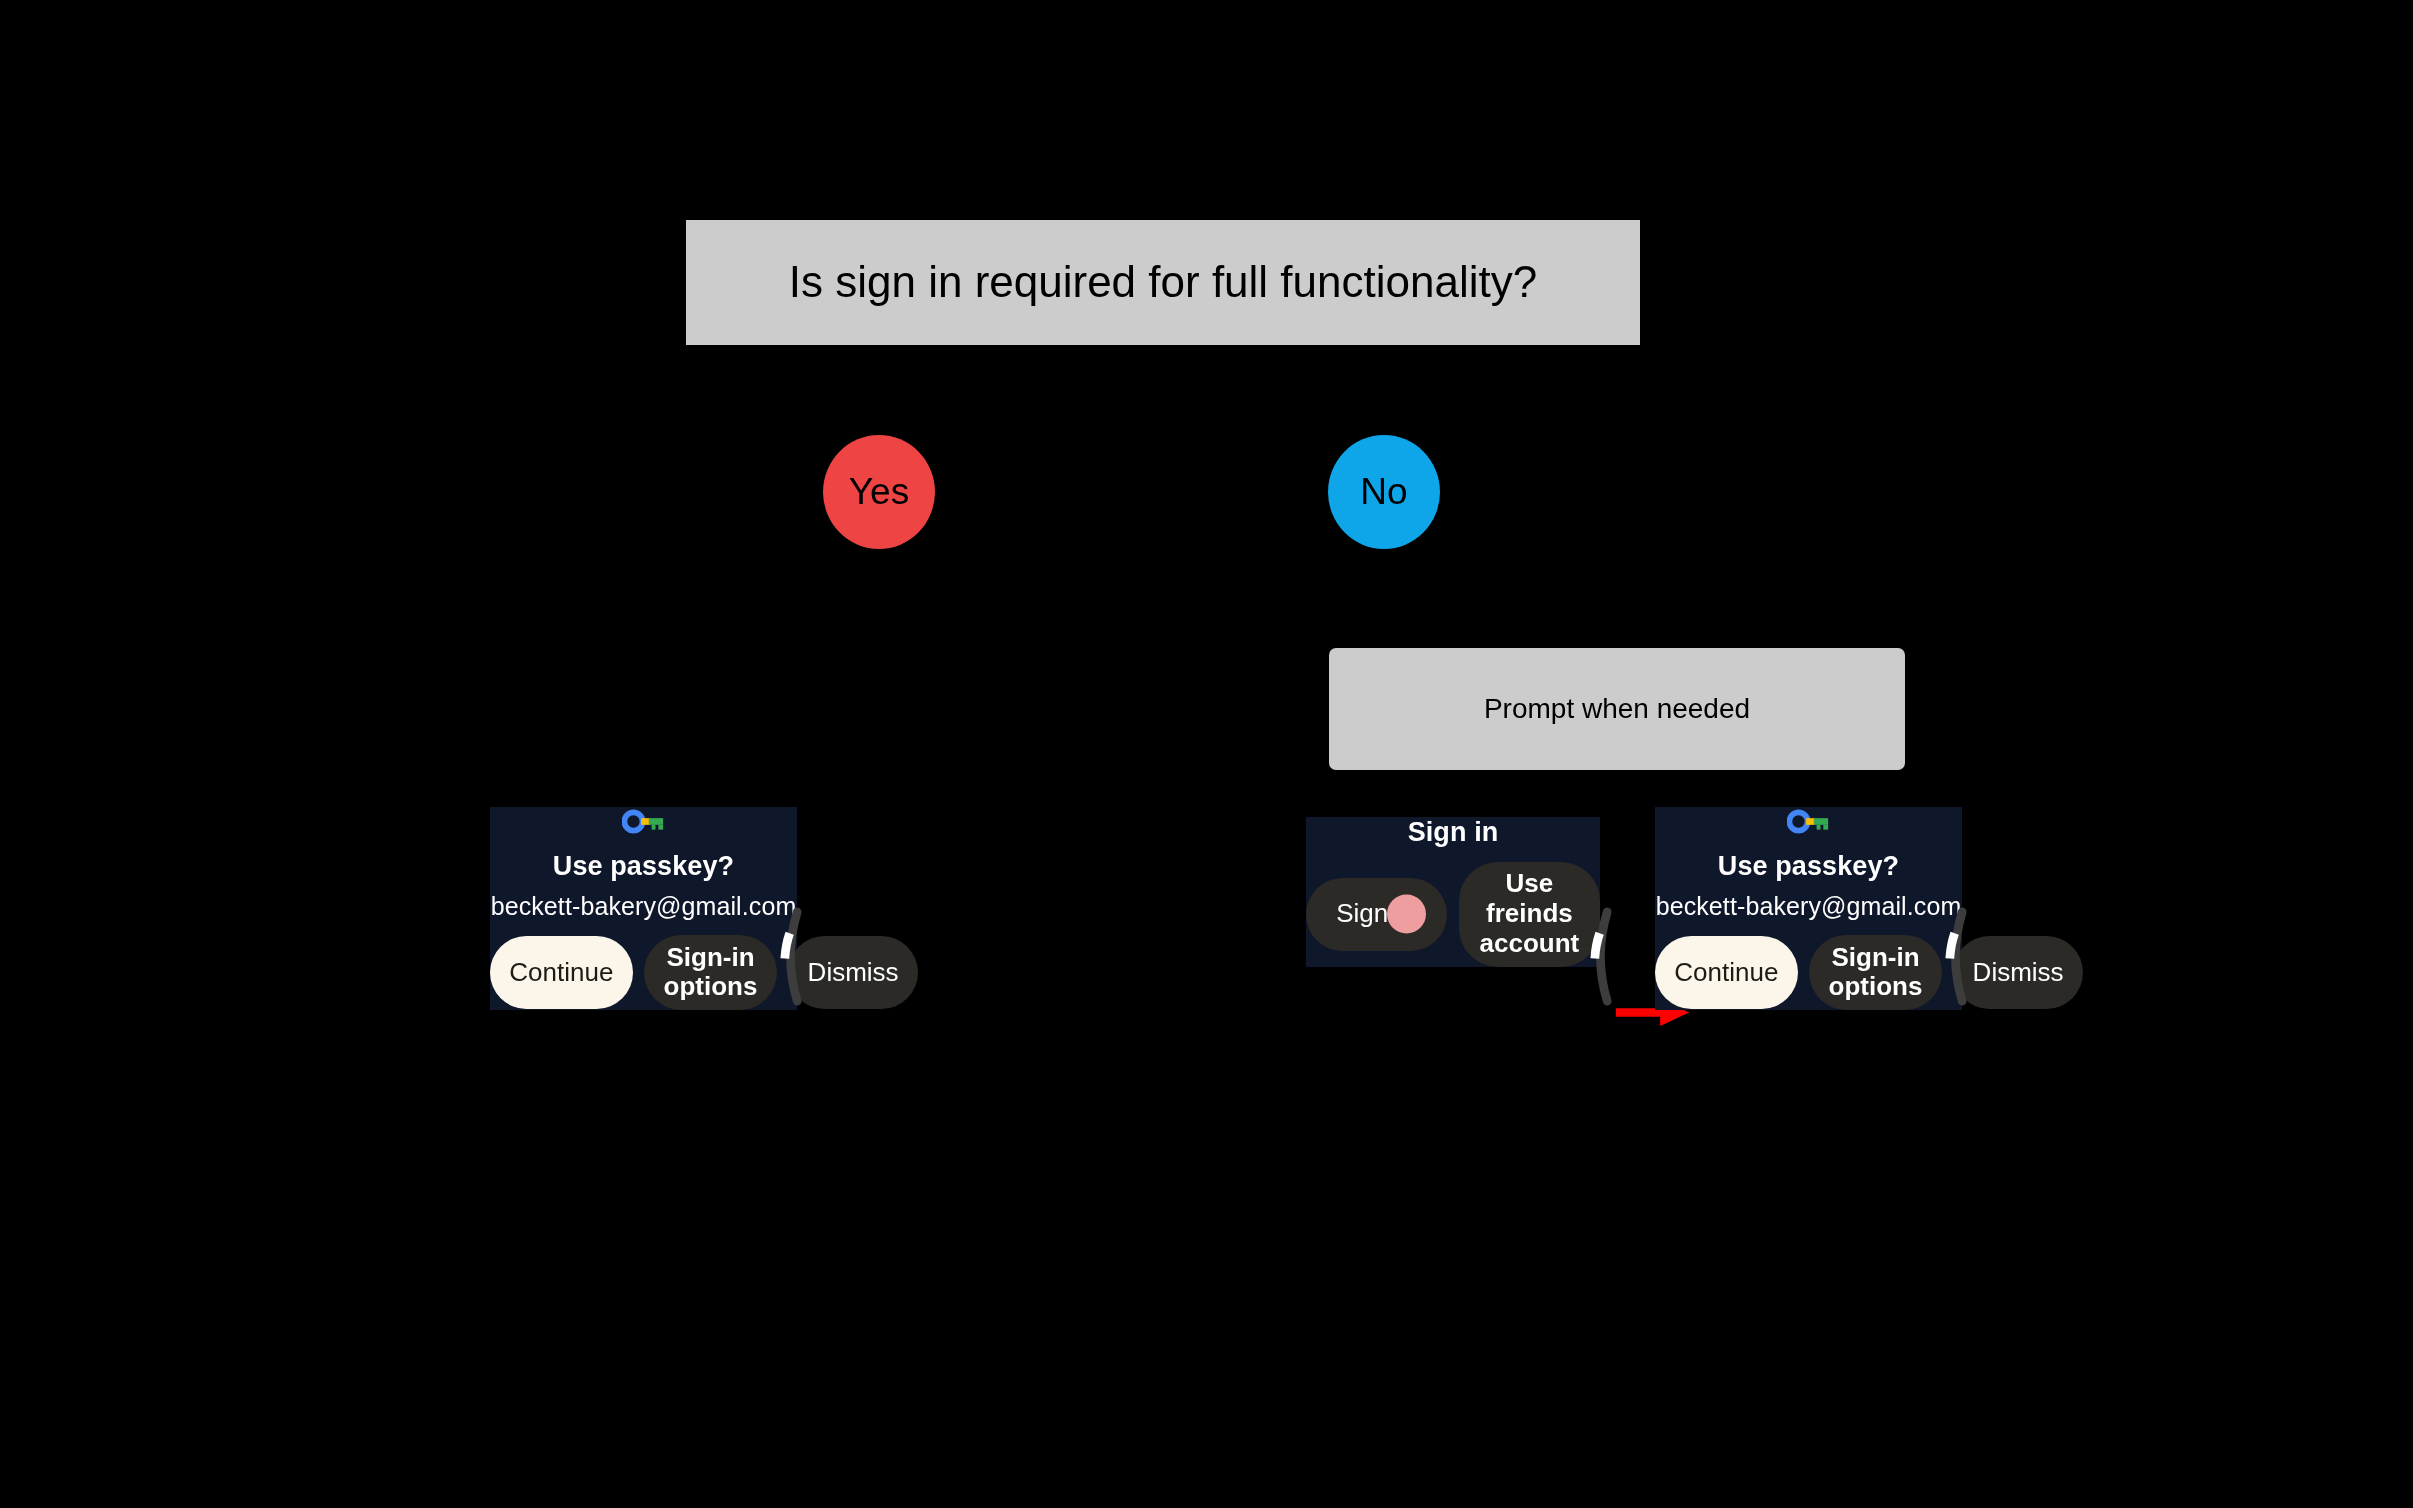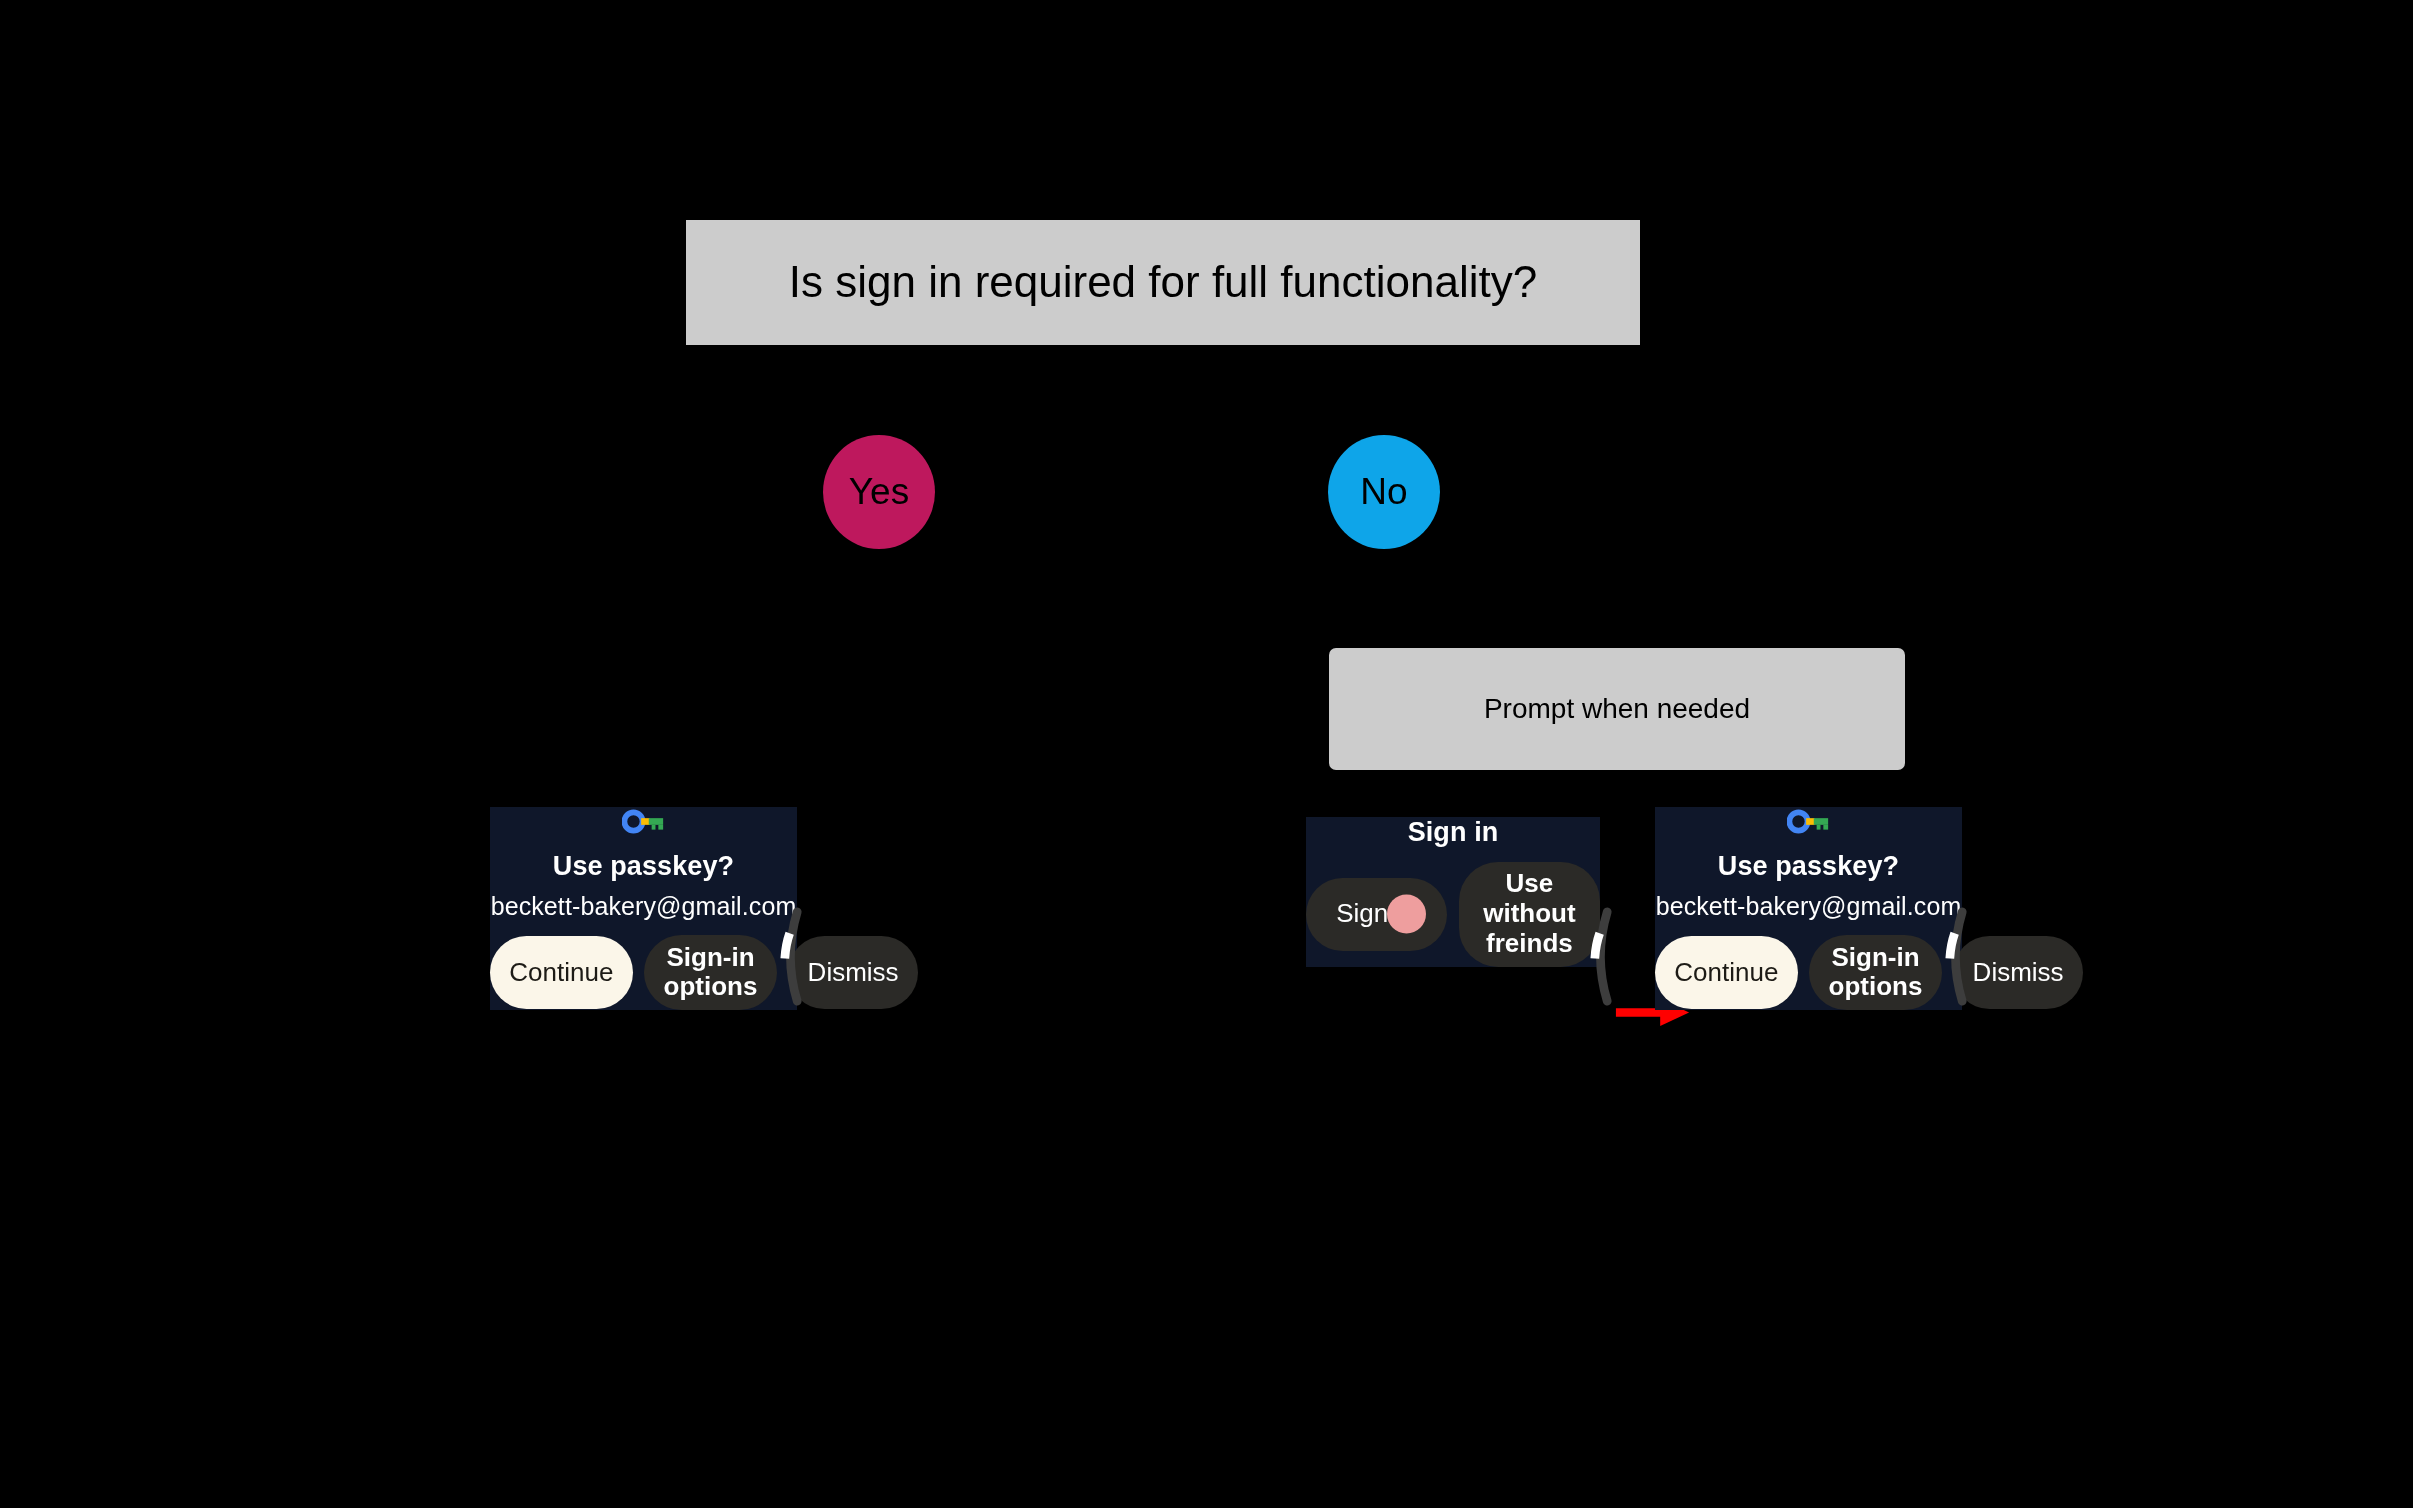--- a/index.html
+++ b/index.html
@@ -69,21 +69,21 @@
     display: flex;
     align-items: center;
     justify-content: center;
     font-size: 37px;
     color: #000000;
     box-sizing: border-box;
   }
   #node-yes {
     left: 823px;
     top: 435px;
-    background: #be185d;
+    background: #ef4444;
   }
   #node-no {
     left: 1328px;
     top: 435px;
     background: #0ea5e9;
   }
 
   
   .edge {
     position: absolute;
@@ -244,21 +244,21 @@
   <div class="mock" id="mock-middle">
 
     <div class="mock-title">Sign in</div>
 
 
     <div class="mock-btns">
       <div class="mock-btn btn-plain">
         <span>Sign-in</span>
         <span class="btn-dot"></span>
       </div>
-      <div class="mock-btn btn-tonal">Use without freinds</div>
+      <div class="mock-btn btn-tonal">Use freinds account</div>
     </div>
   </div>
 
   <svg class="scroll-indicator" viewBox="0 0 34 100" style="left:1582px; top:908px;">
     <path d="M 26 4 Q 12 50 26 96" stroke="#3d3d3d" stroke-width="9" fill="none" stroke-linecap="round"></path>
     <path d="M 18.2 26 Q 14 38 13.2 52" stroke="#ffffff" stroke-width="9" fill="none" stroke-linecap="butt"></path>
   </svg>
 
   <svg class="red-arrow" viewBox="0 0 80 40" style="left:1614px; top:993px; width:77px; height:39px;">
     <line x1="2" y1="20" x2="54" y2="20" stroke="#ff0000" stroke-width="9"></line>

